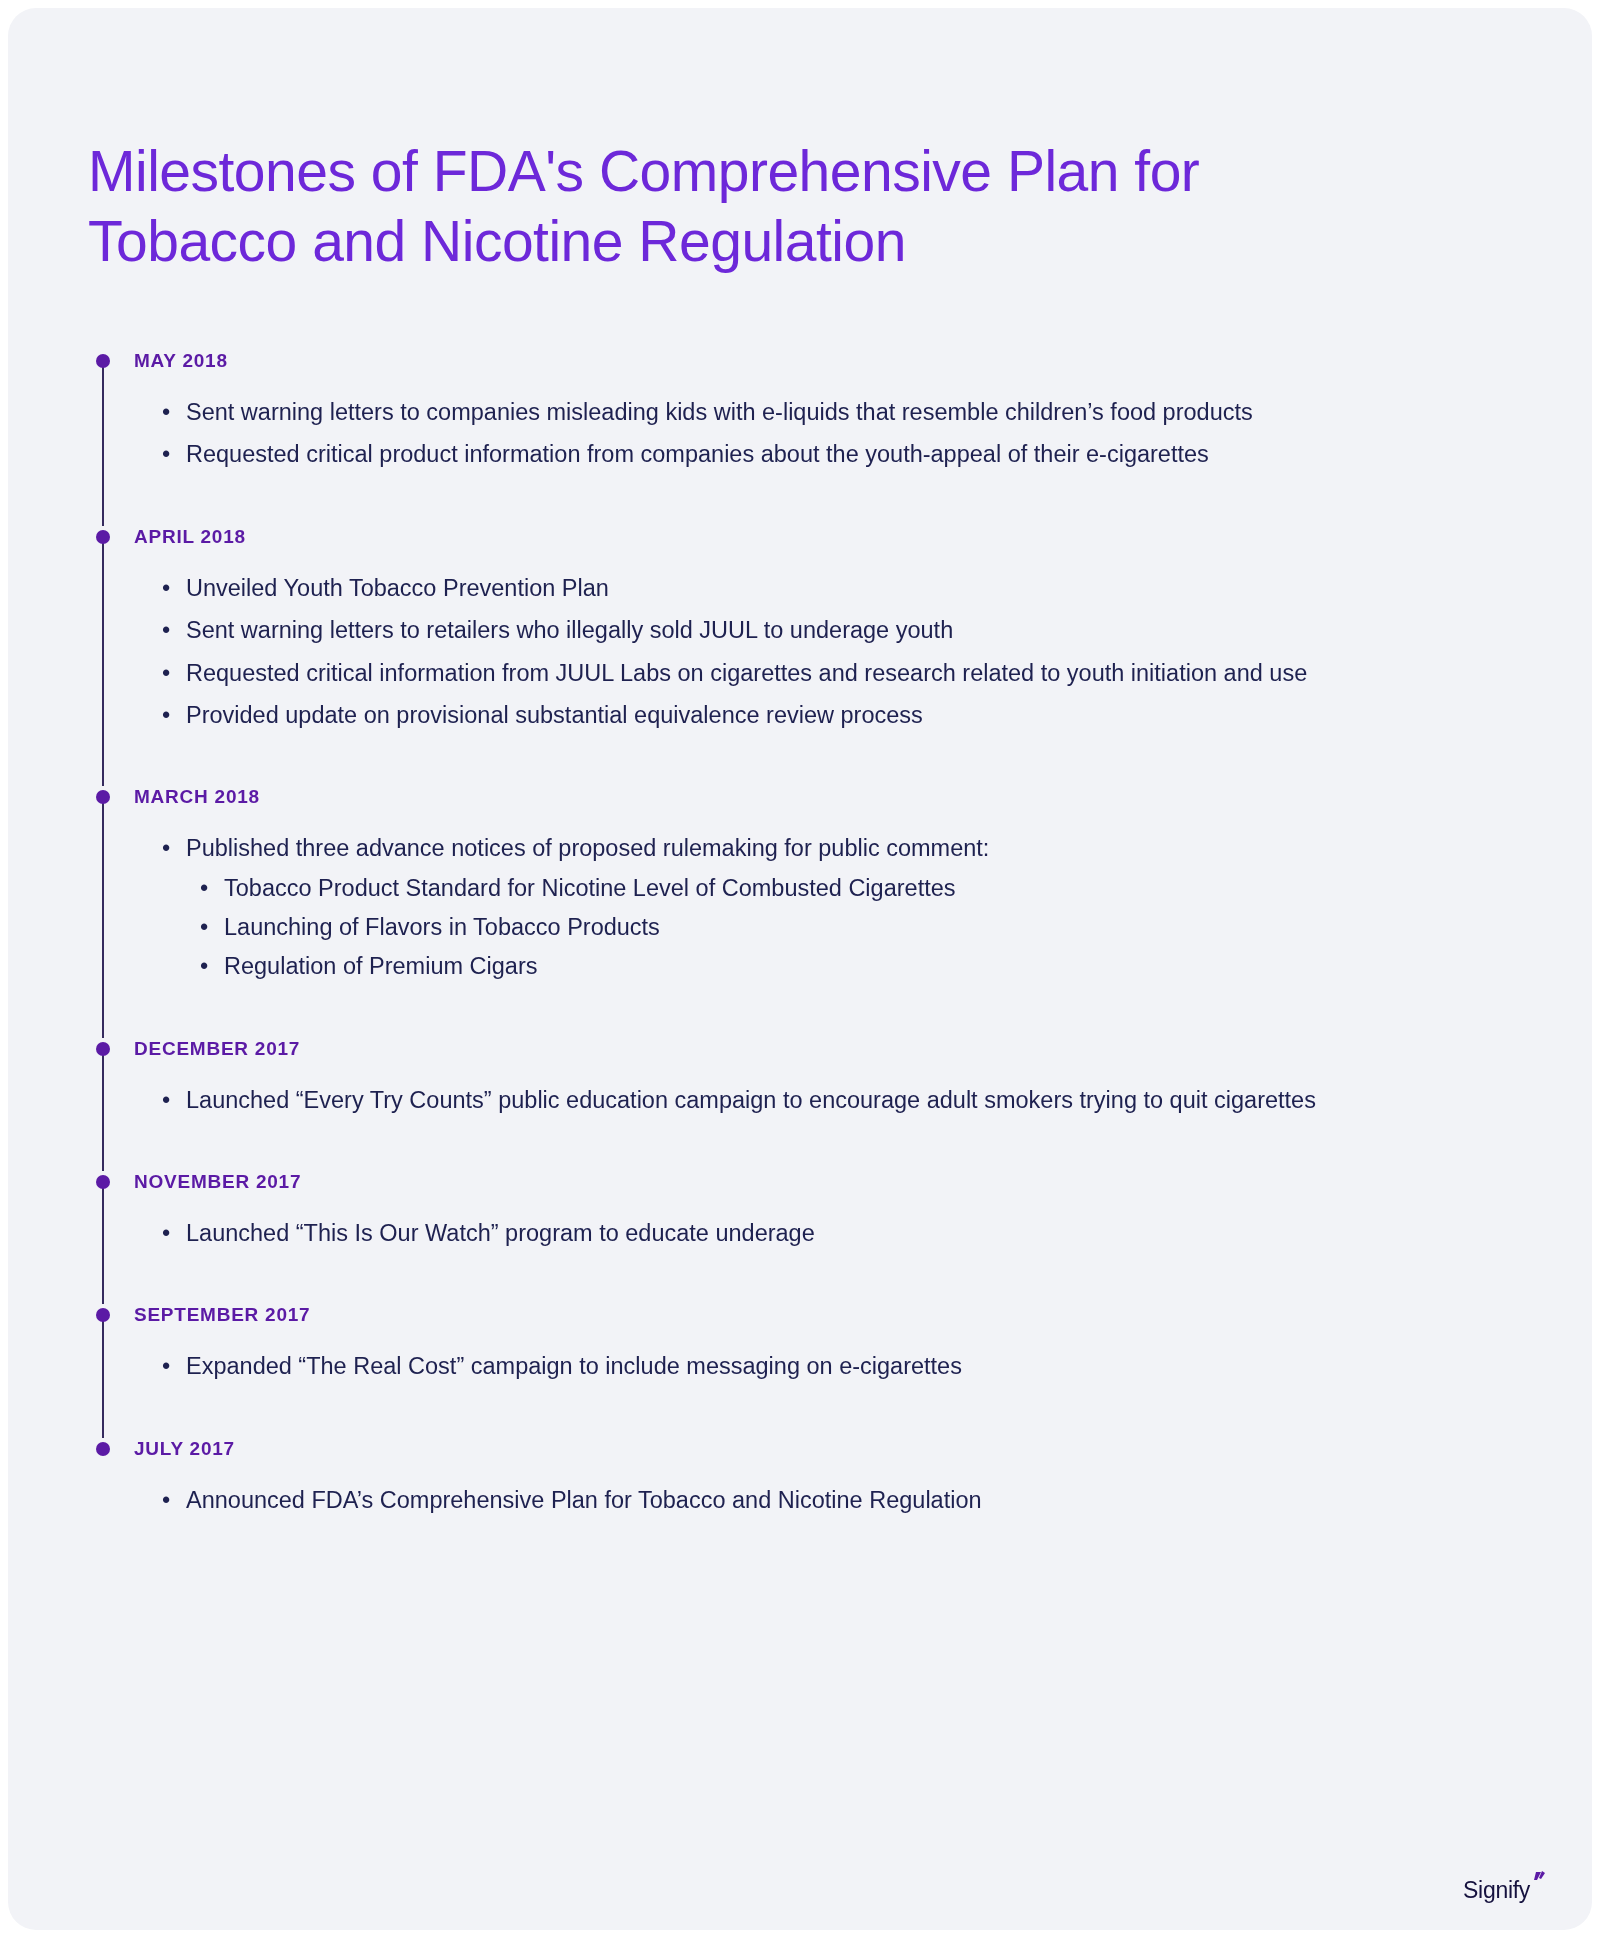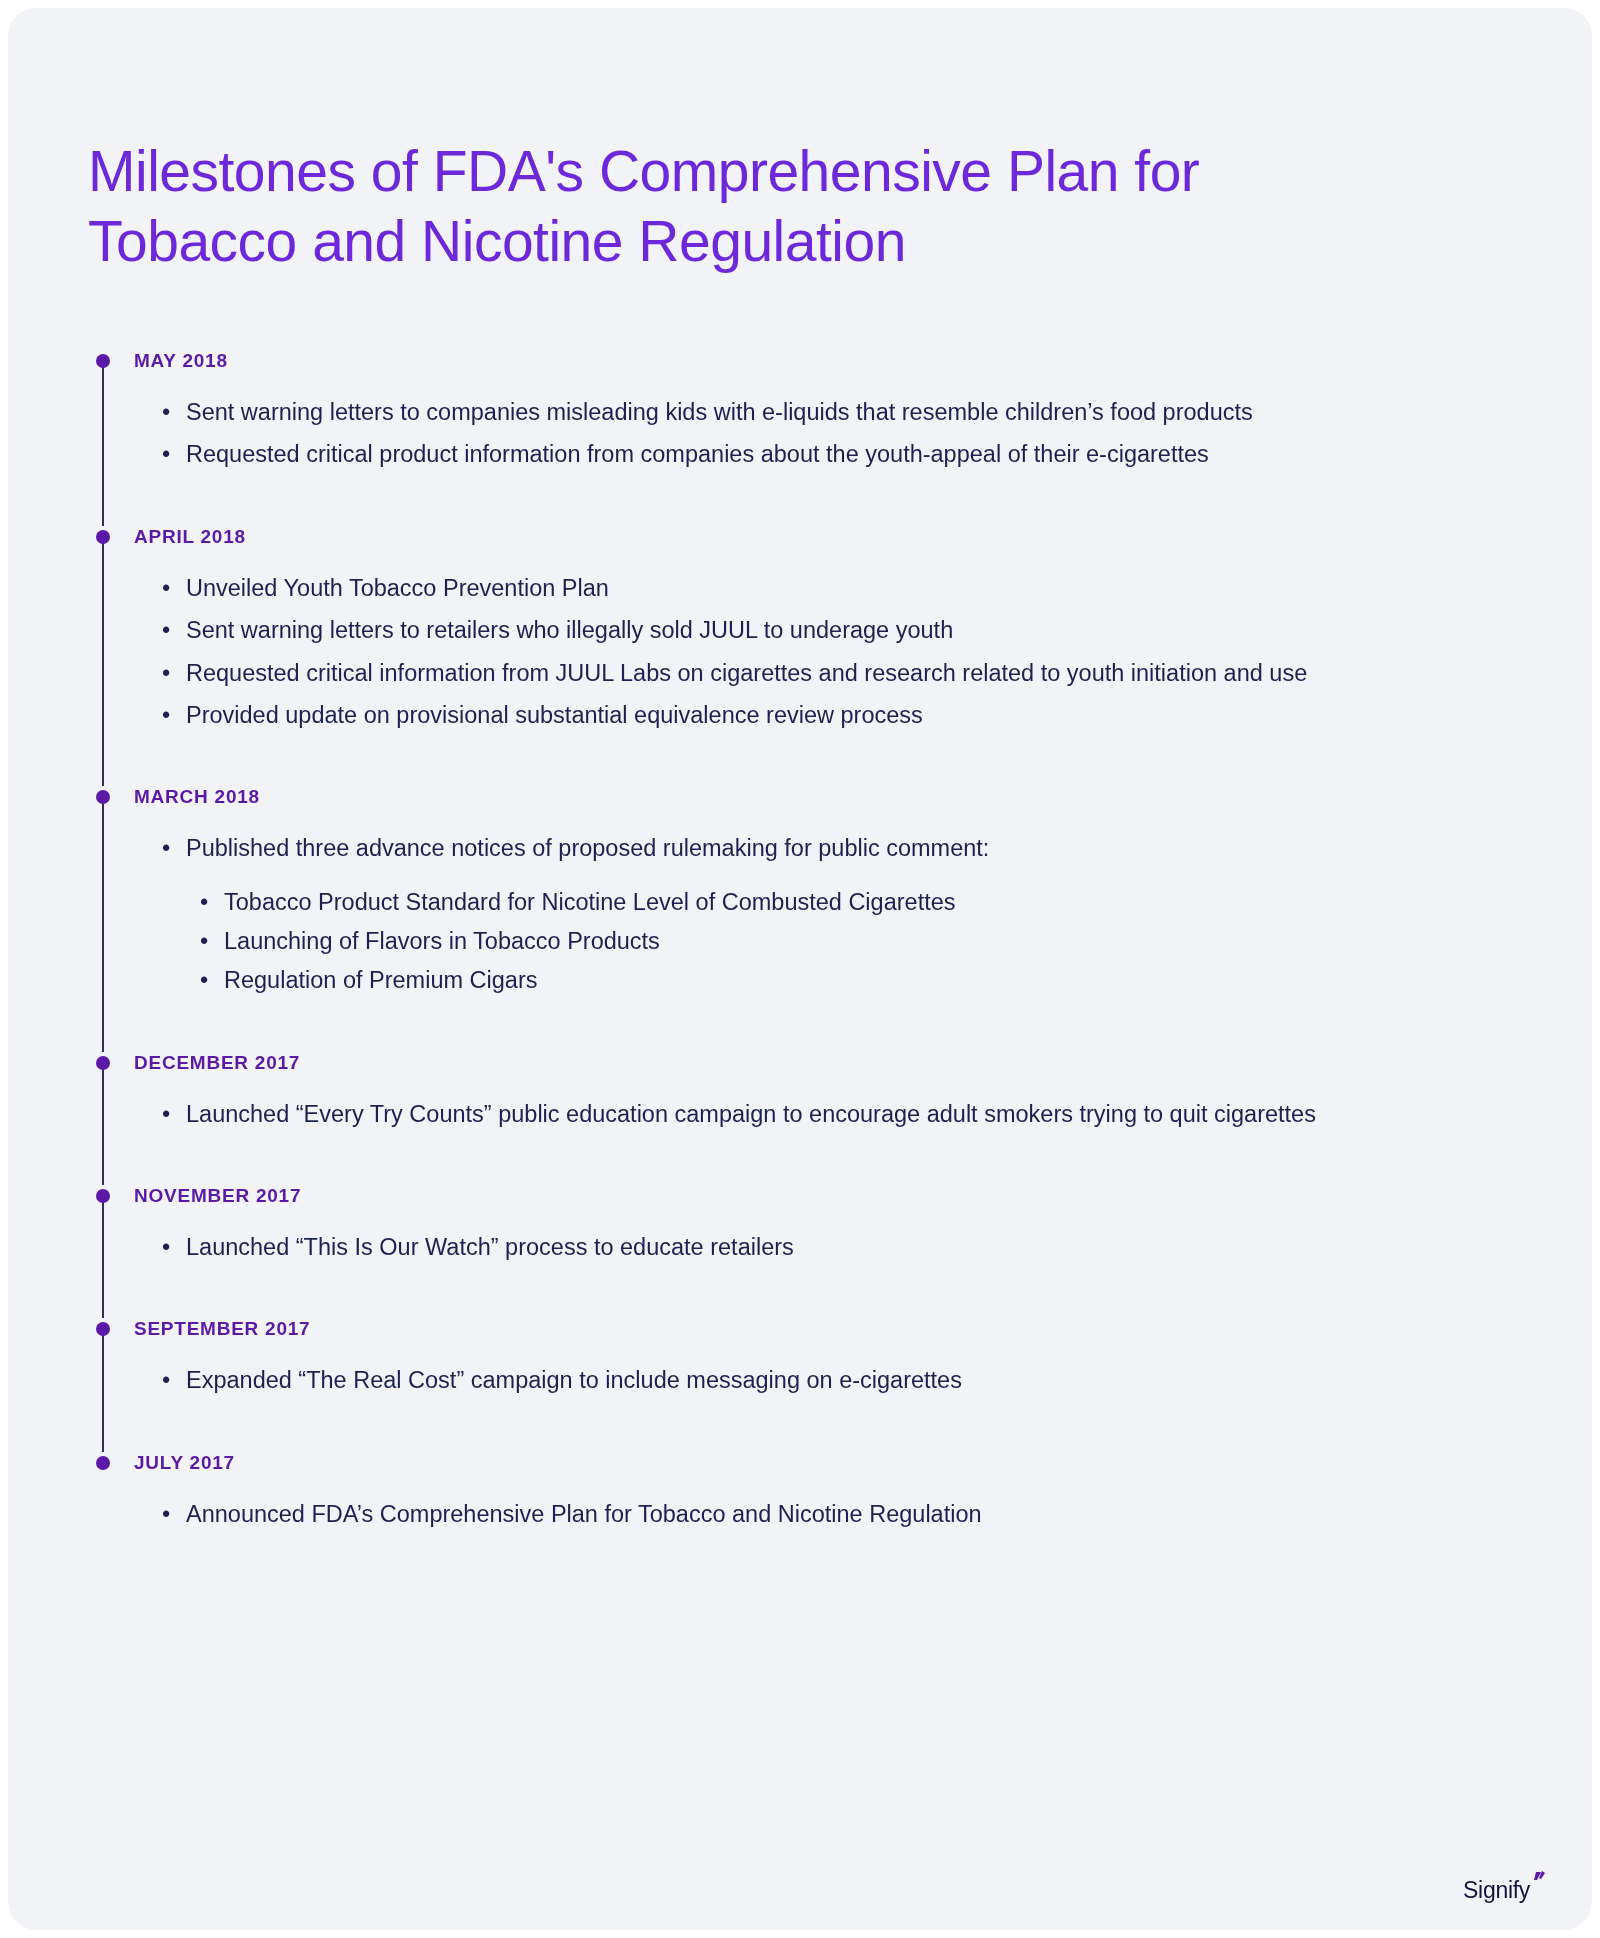--- a/index.html
+++ b/index.html
@@ -100,21 +100,21 @@
     content: "\2022";
     position: absolute;
     left: 0;
     top: 0;
     color: #1e2150;
   }
 
   ul.subbullets {
     list-style: none;
     padding-left: 14px;
-    margin-top: 20px;
+    margin-top: 6px;
   }
 
   ul.subbullets > li {
     position: relative;
     padding-left: 24px;
     color: #1e2150;
     font-size: 23.5px;
     line-height: 1.42;
     margin-bottom: 6px;
   }
@@ -201,21 +201,21 @@
     <div class="date">DECEMBER 2017</div>
     <ul class="bullets">
   <li><span>Launched “Every Try Counts” public education campaign to encourage adult smokers trying to quit cigarettes</span></li>
 </ul>
   </div>
 
   <div class="milestone">
     <span class="dot"></span>
     <div class="date">NOVEMBER 2017</div>
     <ul class="bullets">
-  <li><span>Launched “This Is Our Watch” process to educate retailers</span></li>
+  <li><span>Launched “This Is Our Watch” program to educate underage</span></li>
 </ul>
   </div>
 
   <div class="milestone">
     <span class="dot"></span>
     <div class="date">SEPTEMBER 2017</div>
     <ul class="bullets">
   <li><span>Expanded “The Real Cost” campaign to include messaging on e-cigarettes</span></li>
 </ul>
   </div>

